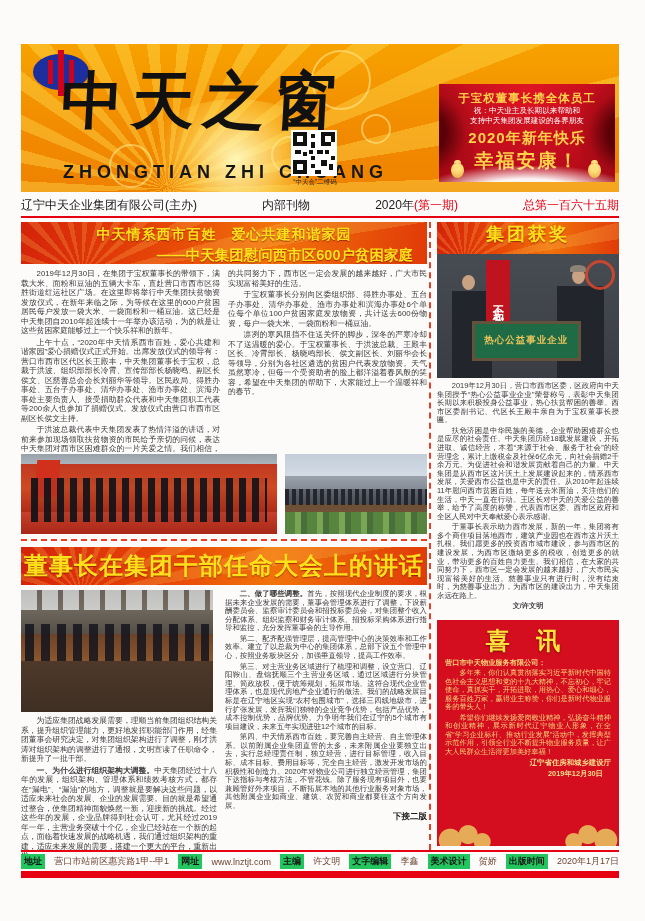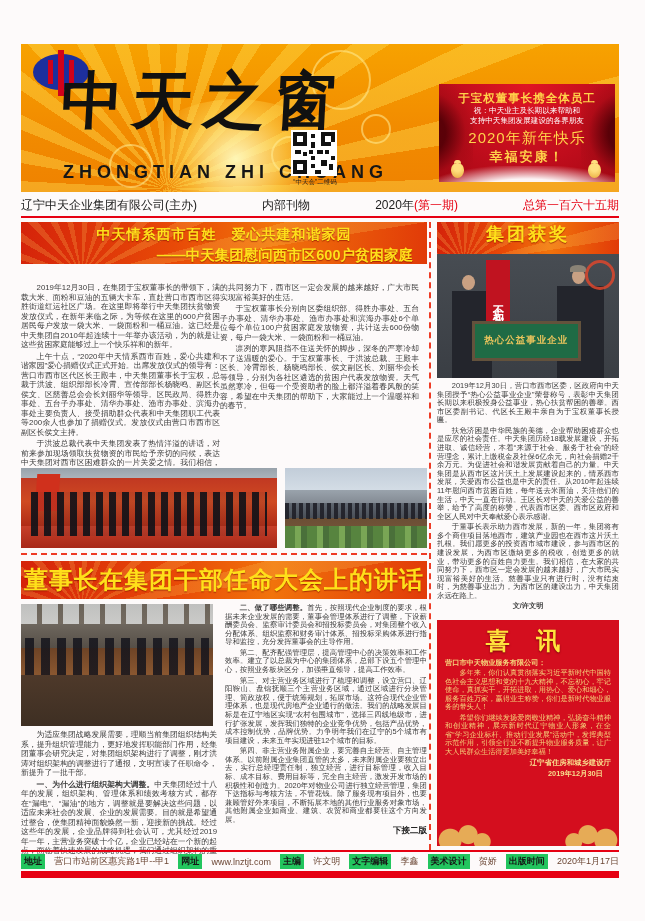--- a/index.html
+++ b/index.html
@@ -29,22 +29,22 @@
   .qr-caption{position:absolute;left:258px;top:134px;width:72px;text-align:center;font-size:6.5px;color:#222;}
   .greet{position:absolute;left:418px;top:40px;width:176px;height:98px;overflow:hidden;text-align:center;
     background:radial-gradient(circle at 50% 0%,#e01523 0%,#c00d1c 60%,#a50714 100%);}
   .greet .curtain{position:absolute;top:0;width:34px;height:100%;}
   .greet .curtain.cl{left:0;background:radial-gradient(ellipse at -40% 50%,rgba(80,0,6,.9) 30%,rgba(160,10,20,.55) 60%,rgba(160,10,20,0) 85%);}
   .greet .curtain.cr{right:0;background:radial-gradient(ellipse at 140% 50%,rgba(80,0,6,.9) 30%,rgba(160,10,20,.55) 60%,rgba(160,10,20,0) 85%);}
   .greet .snow{position:absolute;left:-10%;bottom:-14px;width:120%;height:30px;
     background:radial-gradient(ellipse at 50% 100%,rgba(255,255,255,.96) 40%,rgba(255,255,255,0) 75%);}
   .greet .g1{margin-top:7px;color:#ffd24a;font-weight:bold;font-size:11.5px;letter-spacing:1px;position:relative;}
   .greet .g2,.greet .g3{color:#ffffff;font-size:7.6px;line-height:1.35;position:relative;}
-  .greet .g4{color:#ffd24a;font-weight:normal;font-size:15px;margin-top:2px;position:relative;letter-spacing:1px;}
-  .greet .g5{color:#ffd24a;font-weight:bold;font-size:13px;position:relative;letter-spacing:2px;}
+  .greet .g4{color:#ffd24a;font-weight:bold;font-size:15px;margin-top:2px;position:relative;letter-spacing:1px;}
+  .greet .g5{color:#ffd24a;font-weight:bold;font-size:19px;position:relative;letter-spacing:2px;}
   .rat{position:absolute;bottom:4px;width:13px;height:15px;border-radius:45% 45% 50% 50%;
     background:radial-gradient(circle at 50% 30%,#ffdf7e 30%,#e8a93c 100%);box-shadow:0 -6px 0 -3px #ffdf7e;}
   .rat.r1{left:12px;} .rat.r2{right:14px;}
 
   
   .infobar{position:absolute;left:21px;top:197px;width:598px;display:flex;justify-content:space-between;
     align-items:center;font-size:12px;color:#1a1a1a;}
   .infobar .red{color:#e60012;}
   .rule{position:absolute;left:21px;top:216px;width:598px;height:2px;background:#e60012;}
 
@@ -56,21 +56,21 @@
   .banner{position:relative;overflow:hidden;
     background:linear-gradient(95deg,#d5230a 0%,#e84a07 38%,#f1730b 62%,#e13a08 100%);}
   .banner .flames{position:absolute;inset:0;
     background:repeating-conic-gradient(from 195deg at 15% 130%,rgba(255,205,90,.22) 0 6deg,transparent 6deg 15deg);}
   .ytxt{color:#ffe01a;font-weight:bold;position:relative;text-shadow:0 1px 1px rgba(120,10,0,.6);}
 
   .a1-banner{height:42px;}
   .a1-title{font-size:14px;letter-spacing:1px;text-align:center;line-height:25px;white-space:nowrap;}
   .a1-sub{font-size:14.5px;text-align:right;padding-right:14px;line-height:16px;}
 
-  .body-cols{display:flex;margin-top:19px;height:183px;overflow:hidden;}
+  .body-cols{display:flex;gap:8px;margin-top:5px;height:183px;overflow:hidden;}
   .bcol{width:199px;}
   .small{font-size:7.8px;line-height:1.22;color:#3b3b3b;text-align:justify;}
   .smaller{font-size:7.4px;line-height:1.16;color:#3b3b3b;text-align:justify;}
   .p{margin:0 0 2px;text-indent:2em;}
   .credit{text-align:center;font-weight:bold;color:#444;margin-top:1px;}
 
   .photos{display:flex;gap:8px;margin-top:2px;height:80px;}
   .photo{position:relative;overflow:hidden;height:100%;}
   .ph1{width:256px;background:linear-gradient(180deg,#98a2ab 0%,#aab3ba 12%,#c13822 12%,#cf4a22 42%,#b02c16 72%,#c8402a 72%,#a82818 100%);}
   .ph1::before{content:"";position:absolute;left:6%;top:8%;width:9%;height:46%;background:#d0301c;transform:skewX(-4deg);}
@@ -239,21 +239,21 @@
       <div class="a2-cols">
         <div class="a2l small">
           <div class="photo ph3"></div>
           <p class="p">为适应集团战略发展需要，理顺当前集团组织结构关系，提升组织管理能力，更好地发挥职能部门作用，经集团董事会研究决定，对集团组织架构进行了调整，刚才洪涛对组织架构的调整进行了通报，文明宣读了任职命令，新提升了一批干部。</p>
           <p class="p"><b>一、为什么进行组织架构大调整。</b><span>中天集团经过十八年的发展，组织架构、管理体系和绩效考核方式，都存在“漏电”、“漏油”的地方，调整就是要解决这些问题，以适应未来社会的发展、企业的发展需要。目的就是希望通过整合，使集团精神面貌焕然一新，迎接新的挑战。经过这些年的发展，企业品牌得到社会认可，尤其经过2019年一年，主营业务突破十个亿，企业已经站在一个新的起点，面临着快速发展的战略机遇，我们通过组织架构的重建，适应未来发展的需要，搭建一个更大的平台，重新出发。</span></p>
         </div>
         <div class="a2r smaller">
           <p class="p"><b>二、做了哪些调整。</b><span>首先，按照现代企业制度的要求，根据未来企业发展的需要，董事会管理体系进行了调整，下设薪酬委员会、监察审计委员会和招投标委员会，对集团整个收入分配体系、组织监察和财务审计体系、招投标采购体系进行指导和监控，充分发挥董事会的主导作用。</span></p>
           <p class="p">第二、配齐配强管理层，提高管理中心的决策效率和工作效率。建立了以总裁为中心的集团体系，总部下设五个管理中心，按照业务板块区分，加强垂直领导，提高工作效率。</p>
           <p class="p">第三、对主营业务区域进行了梳理和调整，设立营口、辽阳鞍山、盘锦抚顺三个主营业务区域，通过区域进行分块管理、简政放权，便于统筹规划，拓展市场。这符合现代企业管理体系，也是现代房地产企业通行的做法。我们的战略发展目标是在辽宁地区实现“农村包围城市”，选择三四线地级市，进行扩张发展，发挥我们独特的企业竞争优势，包括产品优势，成本控制优势，品牌优势。力争明年我们在辽宁的5个城市有项目建设，未来五年实现进驻12个城市的目标。</p>
-          <p class="p">第四、非主营业务附属企业，要完善自主经营、自主管理体系。以前附属企业集团直管的太多，未来附属企业要独立出去，实行总经理责任制，独立经营，进行目标管理，收入目标、成本目标、费用目标等，完全自主经营，激发开发市场的积极性和创造力。2020年对物业公司进行独立经营管理，集团下达指标与考核方法，不管花钱。除了服务现有项目外，也要兼顾管好外来项目，不断拓展本地的其他行业服务对象市场，其他附属企业如商业、建筑、农贸和商业都要往这个方向发展。</p>
+          <p class="p">第四、中天情系西市百姓，要完善自主经营、自主管理体系。以前附属企业集团直管的太多，未来附属企业要独立出去，实行总经理责任制，独立经营，进行目标管理，收入目标、成本目标、费用目标等，完全自主经营，激发开发市场的积极性和创造力。2020年对物业公司进行独立经营管理，集团下达指标与考核方法，不管花钱。除了服务现有项目外，也要兼顾管好外来项目，不断拓展本地的其他行业服务对象市场，其他附属企业如商业、建筑、农贸和商业都要往这个方向发展。</p>
           <div class="cont">下接二版</div>
         </div>
       </div>
     </div>
   </div>
 
   <div class="divider"></div>
 
   <div class="right-col">
     <div class="banner a3-banner">

